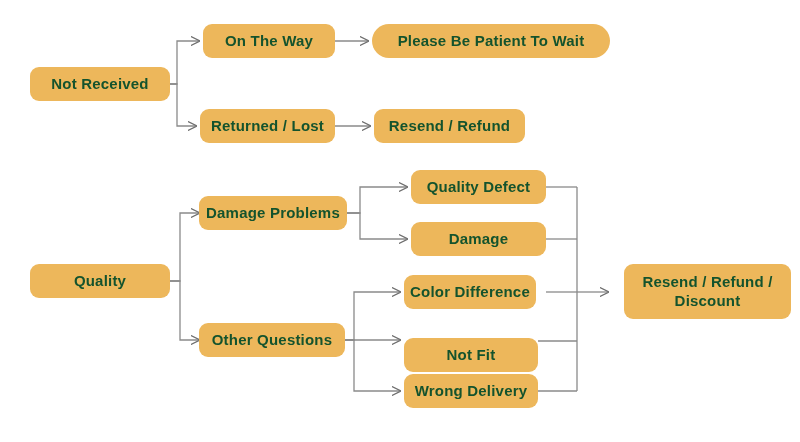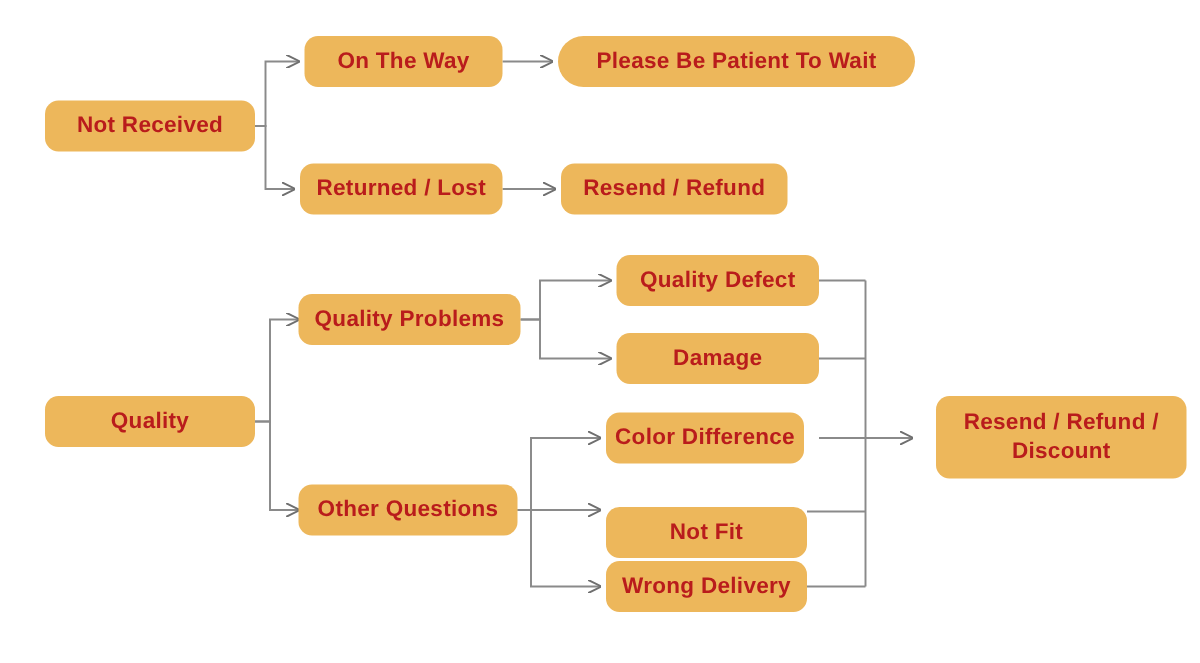--- a/index.html
+++ b/index.html
@@ -21,21 +21,21 @@
     top: 0;
     width: 800px;
     height: 442px;
     pointer-events: none;
   }
   .node {
     position: absolute;
     box-sizing: border-box;
     background: #edb75b;
     border-radius: 9px;
-    color: #b91c1c;
+    color: #14532d;
     display: flex;
     align-items: center;
     justify-content: center;
     text-align: center;
     font-size: 15px;
     font-weight: 600;
     letter-spacing: 0.2px;
     line-height: 1.22;
     padding: 2px 6px;
     white-space: pre-line;
@@ -82,21 +82,21 @@
       <path d="M 577 187 L 577 391"></path>
     </g>
   </svg>
 
   <div class="node" style="left:30px; top:67px; width:140px; height:34px;">Not Received</div>
   <div class="node" style="left:203px; top:24px; width:132px; height:34px;">On The Way</div>
   <div class="node" style="left:372px; top:24px; width:238px; height:34px;border-radius:17px;">Please Be Patient To Wait</div>
   <div class="node" style="left:200px; top:109px; width:135px; height:34px;">Returned / Lost</div>
   <div class="node" style="left:374px; top:109px; width:151px; height:34px;text-align:right;">Resend / Refund</div>
   <div class="node" style="left:30px; top:264px; width:140px; height:34px;">Quality</div>
-  <div class="node" style="left:199px; top:196px; width:148px; height:34px;">Quality Problems</div>
+  <div class="node" style="left:199px; top:196px; width:148px; height:34px;">Damage Problems</div>
   <div class="node" style="left:199px; top:323px; width:146px; height:34px;">Other Questions</div>
   <div class="node" style="left:411px; top:170px; width:135px; height:34px;">Quality Defect</div>
   <div class="node" style="left:411px; top:222px; width:135px; height:34px;">Damage</div>
   <div class="node" style="left:404px; top:275px; width:132px; height:34px;">Color Difference</div>
   <div class="node" style="left:404px; top:324px; width:134px; height:34px;margin-top:14px;">Not Fit</div>
   <div class="node" style="left:404px; top:374px; width:134px; height:34px;">Wrong Delivery</div>
   <div class="node" style="left:612px; top:264px; width:167px; height:55px;margin-left:12px;">Resend / Refund /
 Discount</div>
 
 </div>

